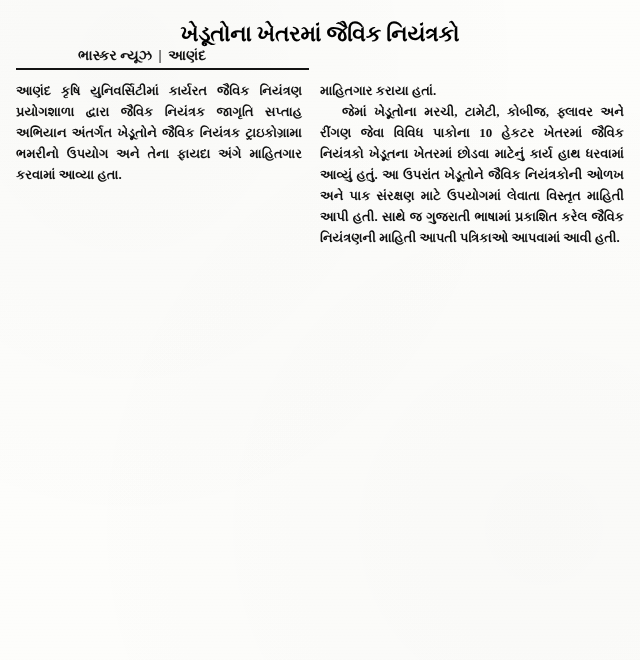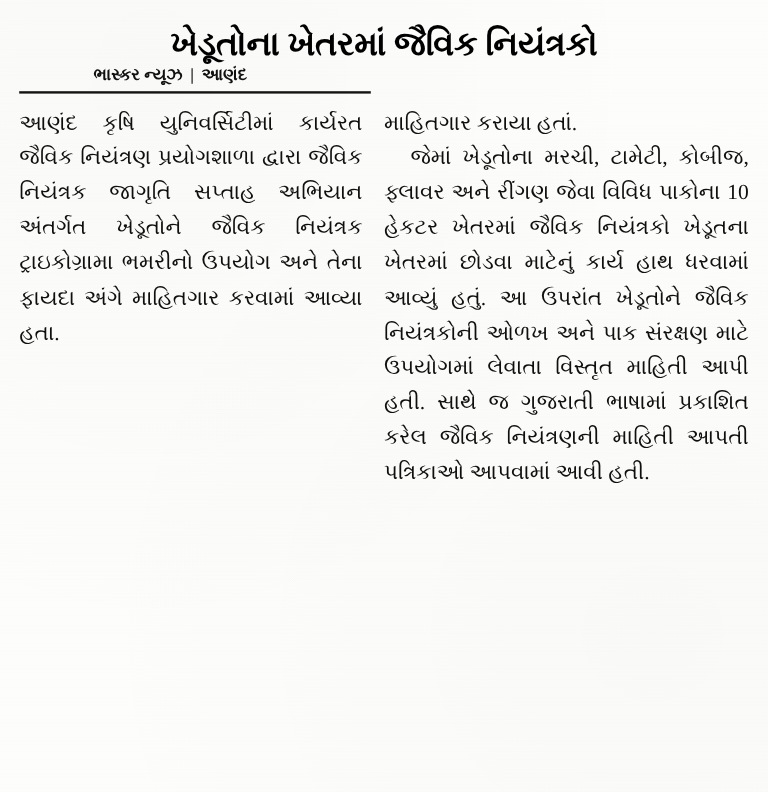--- a/index.html
+++ b/index.html
@@ -22,21 +22,21 @@
     padding: 18px 16px 8px 16px;
     background:
       radial-gradient(ellipse at 20% 10%, rgba(0,0,0,0.016), rgba(0,0,0,0) 60%),
       radial-gradient(ellipse at 85% 80%, rgba(0,0,0,0.014), rgba(0,0,0,0) 65%),
       #fdfdfb;
   }
   .headline {
     text-align: center;
     font-family: "Liberation Serif", serif;
     font-weight: bold;
-    font-size: 28px;
+    font-size: 22px;
     line-height: 1.28;
     letter-spacing: -0.2px;
     color: #000;
     margin: 2px 6px 0 6px;
     text-rendering: optimizeLegibility;
   }
   .headline .l2 {
     display: block;
   }
   .byline-row {
@@ -68,25 +68,26 @@
     height: 2px;
     background: #141414;
   }
   .columns {
     display: flex;
     gap: 0;
     margin-top: 10px;
   }
   .col {
     box-sizing: border-box;
-    font-size: 18px;
+    font-size: 13px;
     line-height: 1.62;
     text-align: justify;
     text-justify: inter-word;
     color: #0f0f0f;
+    font-weight: bold;
   }
   .col-left {
     width: 300px;
     padding-right: 14px;
   }
   .col-right {
     width: 308px;
     padding-left: 4px;
   }
   .col p {

